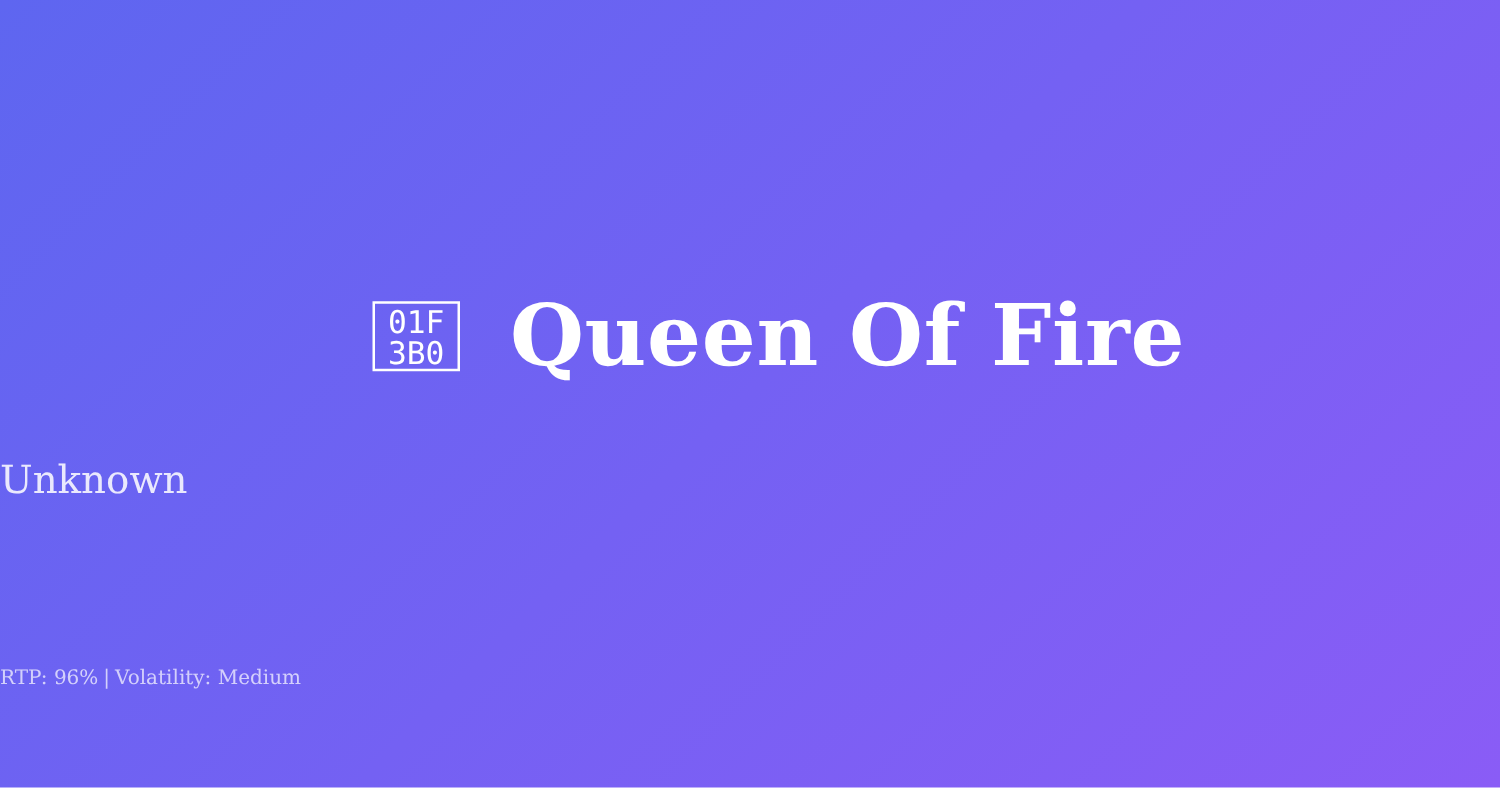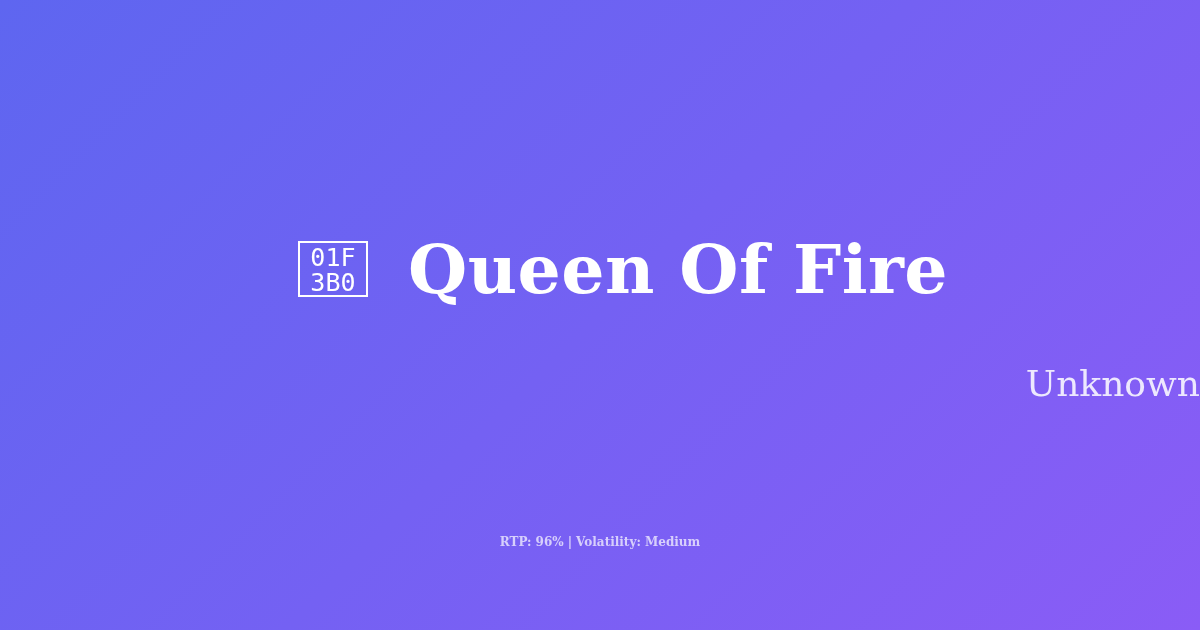--- a/index.html
+++ b/index.html
@@ -84,39 +84,39 @@
     letter-spacing: 0.5px;
     margin-left: 14px;
   }
 
   
   .provider {
     position: absolute;
     top: 362px;
     left: 0;
     right: 0;
-    text-align: right;
+    text-align: left;
     font-family: "DejaVu Serif", "Liberation Serif", serif;
     font-weight: 400;
-    font-size: 36px;
+    font-size: 31px;
     line-height: 44px;
     color: rgba(255, 255, 255, 0.86);
     white-space: nowrap;
   }
 
   
   .stats {
     position: absolute;
     left: 0;
     right: 0;
     top: 528px;
-    text-align: center;
+    text-align: left;
     font-family: "DejaVu Serif", "Liberation Serif", serif;
-    font-weight: 700;
-    font-size: 12px;
+    font-weight: 400;
+    font-size: 16px;
     line-height: 28px;
     color: rgba(255, 255, 255, 0.70);
     white-space: nowrap;
   }
 
   .stats .sep {
     padding: 0 4px;
   }
 </style>
 </head>

